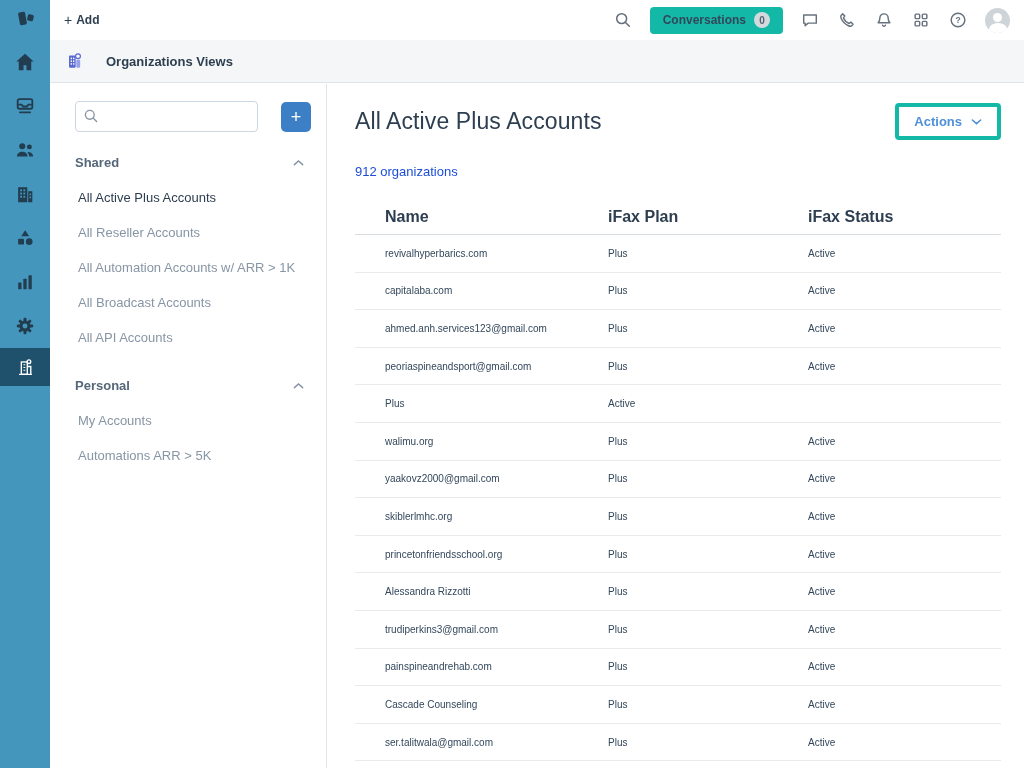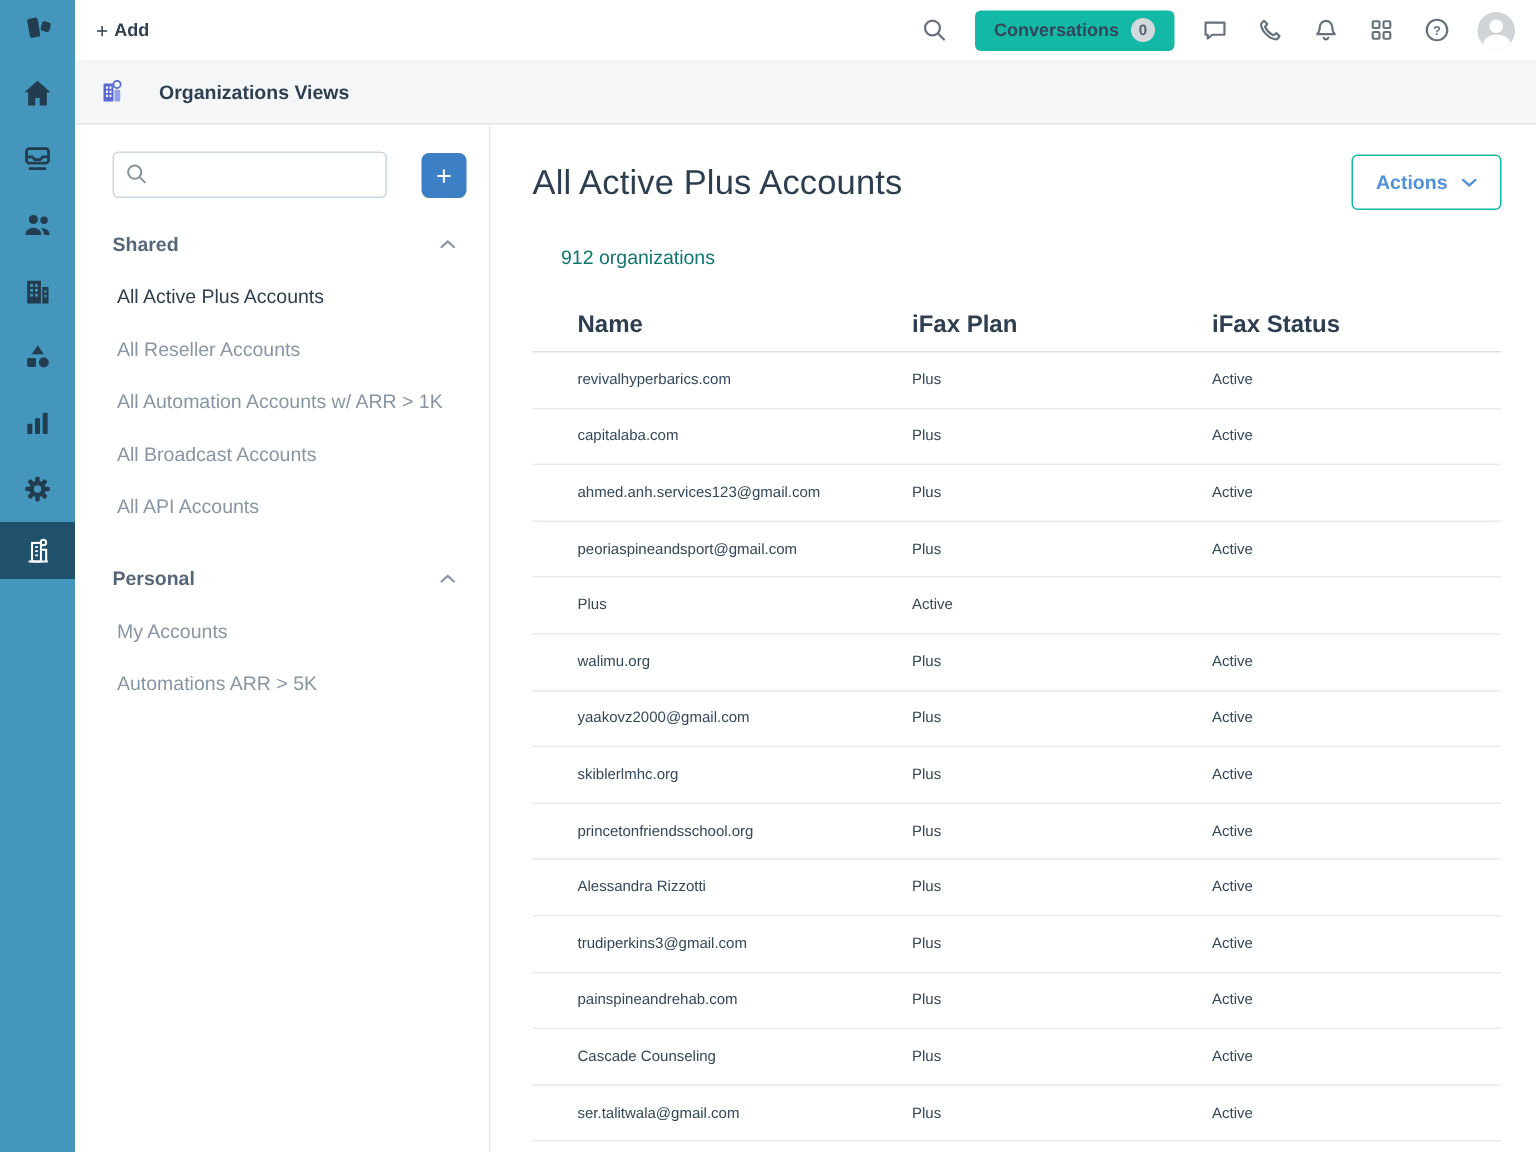--- a/index.html
+++ b/index.html
@@ -49,23 +49,23 @@
                     justify-content:space-between; font-size:13px; font-weight:bold; color:#56677a; cursor:default; }
   .chev { cursor:pointer; display:flex; }
   .view-item { height:35px; line-height:35px; padding:0 10px 0 28px; font-size:13px; color:#8795a5;
                white-space:nowrap; overflow:hidden; cursor:pointer; }
   .view-item.active { color:#2d3e50; font-weight:500; }
 
   
   .main { position:absolute; left:328px; top:84px; right:0; bottom:0; background:#fff; padding:0 23px 0 27px; }
   .title-row { display:flex; align-items:center; justify-content:space-between; margin-top:19px; }
   .page-title { font-size:23px; font-weight:500; color:#2d3e50; letter-spacing:.1px; }
-  .actions-btn { height:37px; background:#fff; border:1px solid #14b8a6; border-radius:4px; color:#4f90d9;
+  .actions-btn { height:37px; background:#fff; border:4px solid #14b8a6; border-radius:4px; color:#4f90d9;
                  font-size:13px; font-weight:bold; padding:0 15px; display:flex; align-items:center; gap:9px; cursor:pointer; }
-  .count-text { margin-top:24px; font-size:13px; color:#0f766e;margin-left:19px; }
+  .count-text { margin-top:24px; font-size:13px; color:#1d4ed8; }
 
   .grid-row { display:grid; grid-template-columns:30px 223px 200px 1fr; align-items:center; }
   .thead { margin-top:20px; height:36px; border-bottom:1px solid #d9dee3; font-size:16px; font-weight:bold; color:#2d3e50; }
   .trow { height:37.6px; border-bottom:1px solid #e8ebee; font-size:10px; color:#33475b; }
   .cb { width:14px; height:14px; background:#e7eaed; border-radius:3px; cursor:pointer; }
   .cell-name { white-space:nowrap; overflow:visible; cursor:pointer; }
   .cell-plain { white-space:nowrap; }
 </style>
 </head>
 <body>

